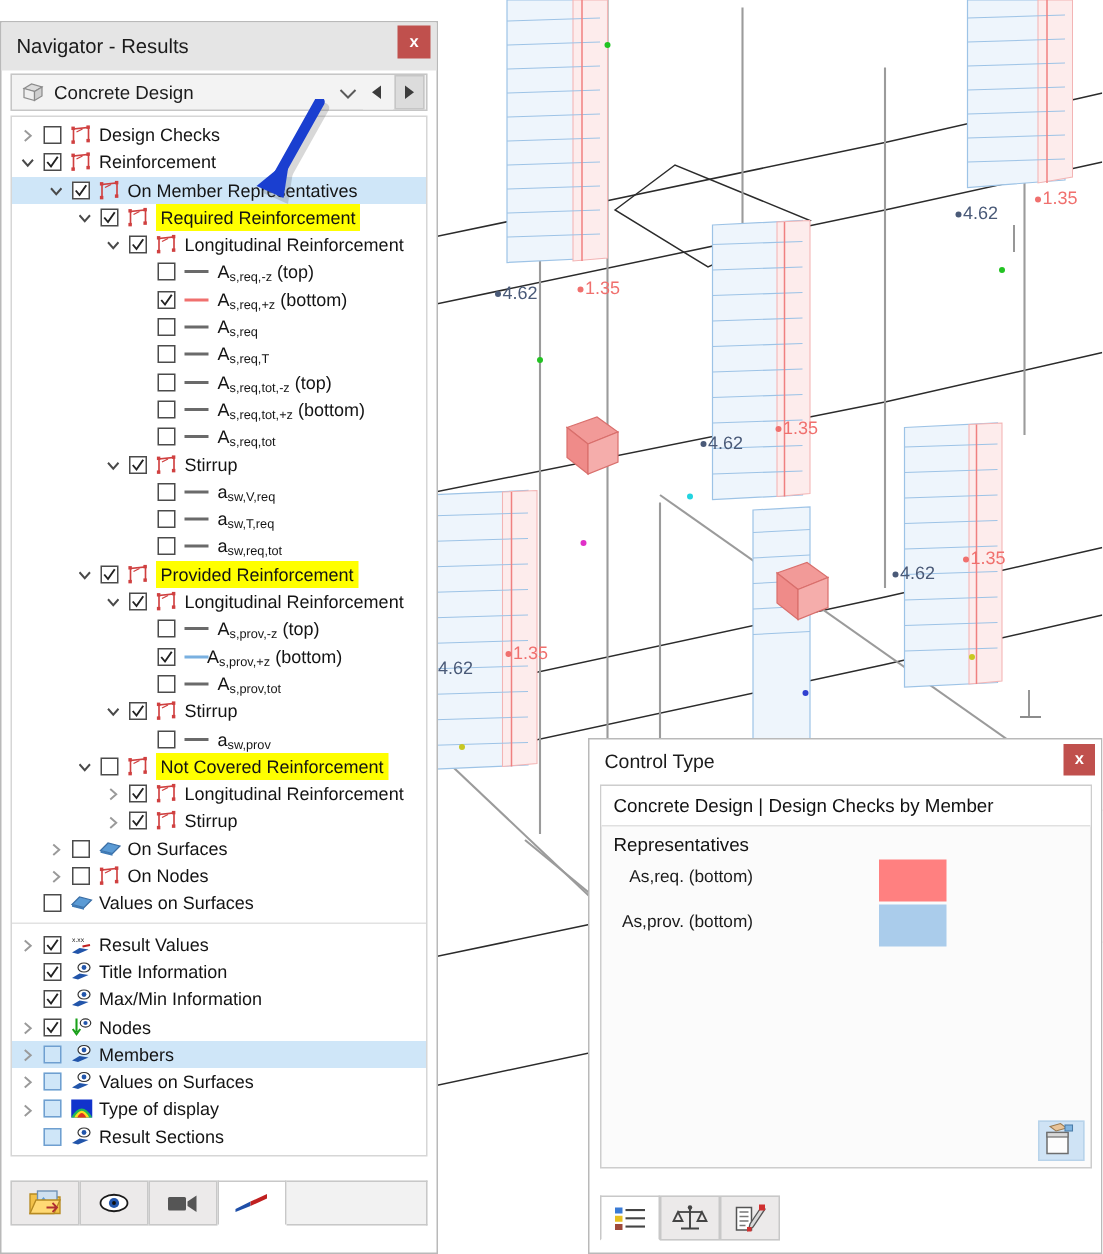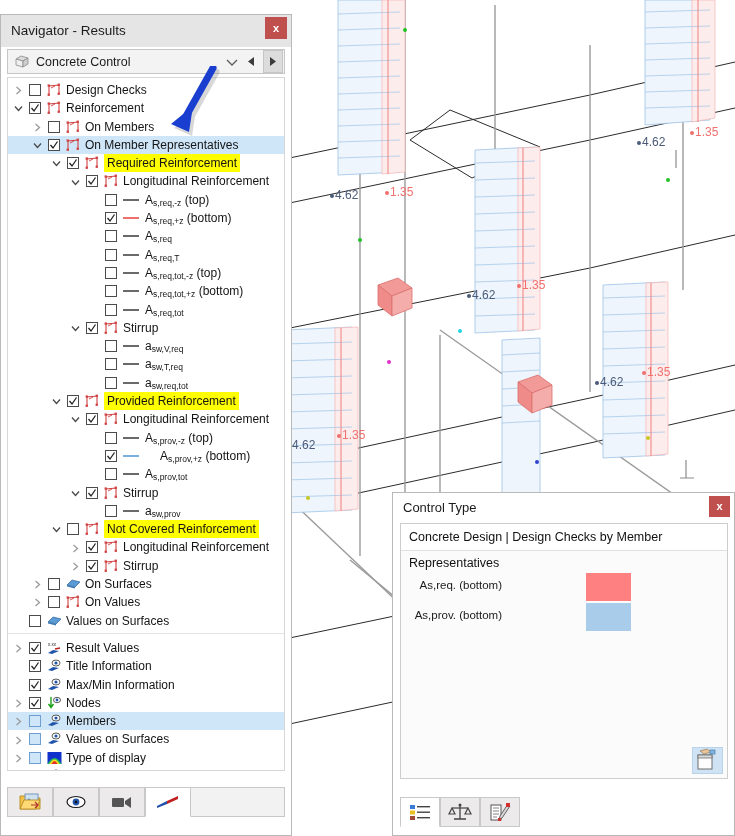--- a/index.html
+++ b/index.html
@@ -283,21 +283,21 @@
   </div>
 
   <div class="nav-combobar">
     <span class="combo-ico">
       <svg width="16" height="16" viewBox="0 0 16 16">
         <polygon points="2,5 7,2 14,4 9,7" fill="#dcdcdc" stroke="#8a8a8a" stroke-width="0.8"></polygon>
         <polygon points="2,5 9,7 9,13 2,11" fill="#efefef" stroke="#8a8a8a" stroke-width="0.8"></polygon>
         <polygon points="9,7 14,4 14,10 9,13" fill="#cfcfcf" stroke="#8a8a8a" stroke-width="0.8"></polygon>
       </svg>
     </span>
-    <span class="combo-text">Concrete Control</span>
+    <span class="combo-text">Concrete Design</span>
     <span class="combo-caret">
       <svg width="16" height="16" viewBox="0 0 16 16">
           <path d="M3 6 L8 11 L13 6" stroke="#5a5a5a" stroke-width="1.3" fill="none"></path>
         </svg>
     </span>
     <span class="combo-prev">
       <svg width="20" height="23" viewBox="0 0 20 23">
           <polygon points="12,7 12,16 6,11.5" fill="#3c3c3c"></polygon>
         </svg>
     </span>
@@ -337,35 +337,20 @@
           <span class="ico" style="left:39px"><svg width="15" height="14" viewBox="0 0 15 14">
               <path d="M2 12 L2 3 L12 2 L12 11" stroke="#d04040" stroke-width="1.1" fill="none"></path>
               <path d="M4 5 L8 3" stroke="#d04040" stroke-width="0.9" fill="none"></path>
               <rect x="0.6" y="1.4" width="2.3" height="2.3" fill="#d04040"></rect>
               <rect x="10.6" y="0.6" width="2.3" height="2.3" fill="#d04040"></rect>
               <rect x="0.6" y="10.6" width="2.3" height="2.3" fill="#d04040"></rect>
               <rect x="10.6" y="9.6" width="2.3" height="2.3" fill="#d04040"></rect>
             </svg></span>
           <span class="lbl" style="left:58px">Reinforcement</span>
         </div>
-        <div class="row">
-          <span class="exp" style="left:24px"><svg width="11" height="11" viewBox="0 0 11 11">
-              <path d="M3.5 2 L7.5 5.5 L3.5 9" stroke="#9a9a9a" stroke-width="1.3" fill="none"></path>
-            </svg></span>
-          <span class="cbx" style="left:40px"></span>
-          <span class="ico" style="left:58px"><svg width="15" height="14" viewBox="0 0 15 14">
-              <path d="M2 12 L2 3 L12 2 L12 11" stroke="#d04040" stroke-width="1.1" fill="none"></path>
-              <path d="M4 5 L8 3" stroke="#d04040" stroke-width="0.9" fill="none"></path>
-              <rect x="0.6" y="1.4" width="2.3" height="2.3" fill="#d04040"></rect>
-              <rect x="10.6" y="0.6" width="2.3" height="2.3" fill="#d04040"></rect>
-              <rect x="0.6" y="10.6" width="2.3" height="2.3" fill="#d04040"></rect>
-              <rect x="10.6" y="9.6" width="2.3" height="2.3" fill="#d04040"></rect>
-            </svg></span>
-          <span class="lbl" style="left:77px">On Members</span>
-        </div>
         <div class="row sel">
           <span class="exp" style="left:24px"><svg width="11" height="11" viewBox="0 0 11 11">
               <path d="M2 3.5 L5.5 7.5 L9 3.5" stroke="#4a4a4a" stroke-width="1.3" fill="none"></path>
             </svg></span>
           <span class="cbx" style="left:40px">
             <svg width="10" height="10" viewBox="0 0 10 10">
               <path d="M1.5 5 L4 8 L8.5 1.5" stroke="#222" stroke-width="1.3" fill="none"></path>
             </svg>
           </span>
           <span class="ico" style="left:58px"><svg width="15" height="14" viewBox="0 0 15 14">
@@ -532,21 +517,21 @@
           <span class="swatch" style="left:115px;background:#6a6a6a"></span>
           <span class="lbl" style="left:137px">A<span class="sm">s,prov,-z</span> (top)</span>
         </div>
         <div class="row">
           <span class="cbx" style="left:97px">
             <svg width="10" height="10" viewBox="0 0 10 10">
               <path d="M1.5 5 L4 8 L8.5 1.5" stroke="#222" stroke-width="1.3" fill="none"></path>
             </svg>
           </span>
           <span class="swatch" style="left:115px;background:#79b0e0"></span>
-          <span class="lbl" style="left:152px">A<span class="sm">s,prov,+z</span> (bottom)</span>
+          <span class="lbl" style="left:130px">A<span class="sm">s,prov,+z</span> (bottom)</span>
         </div>
         <div class="row">
           <span class="cbx" style="left:97px"></span>
           <span class="swatch" style="left:115px;background:#6a6a6a"></span>
           <span class="lbl" style="left:137px">A<span class="sm">s,prov,tot</span></span>
         </div>
         <div class="row">
           <span class="exp" style="left:62px"><svg width="11" height="11" viewBox="0 0 11 11">
               <path d="M2 3.5 L5.5 7.5 L9 3.5" stroke="#4a4a4a" stroke-width="1.3" fill="none"></path>
             </svg></span>
@@ -640,21 +625,21 @@
             </svg></span>
           <span class="cbx" style="left:40px"></span>
           <span class="ico" style="left:58px"><svg width="15" height="14" viewBox="0 0 15 14">
               <path d="M2 12 L2 3 L12 2 L12 11" stroke="#d04040" stroke-width="1.1" fill="none"></path>
               <path d="M4 5 L8 3" stroke="#d04040" stroke-width="0.9" fill="none"></path>
               <rect x="0.6" y="1.4" width="2.3" height="2.3" fill="#d04040"></rect>
               <rect x="10.6" y="0.6" width="2.3" height="2.3" fill="#d04040"></rect>
               <rect x="0.6" y="10.6" width="2.3" height="2.3" fill="#d04040"></rect>
               <rect x="10.6" y="9.6" width="2.3" height="2.3" fill="#d04040"></rect>
             </svg></span>
-          <span class="lbl" style="left:77px">On Values</span>
+          <span class="lbl" style="left:77px">On Nodes</span>
         </div>
         <div class="row">
           <span class="cbx" style="left:21px"></span>
           <span class="ico" style="left:39px"><svg width="15" height="14" viewBox="0 0 15 14">
               <polygon points="1,8 6,3 14,5 9,10" fill="#5b9bd5" stroke="#3a6ea5" stroke-width="0.8"></polygon>
               <polygon points="1,8 9,10 9,11.5 1,9.5" fill="#3f7ab5"></polygon>
             </svg></span>
           <span class="lbl" style="left:58px">Values on Surfaces</span>
         </div>
       </div>

